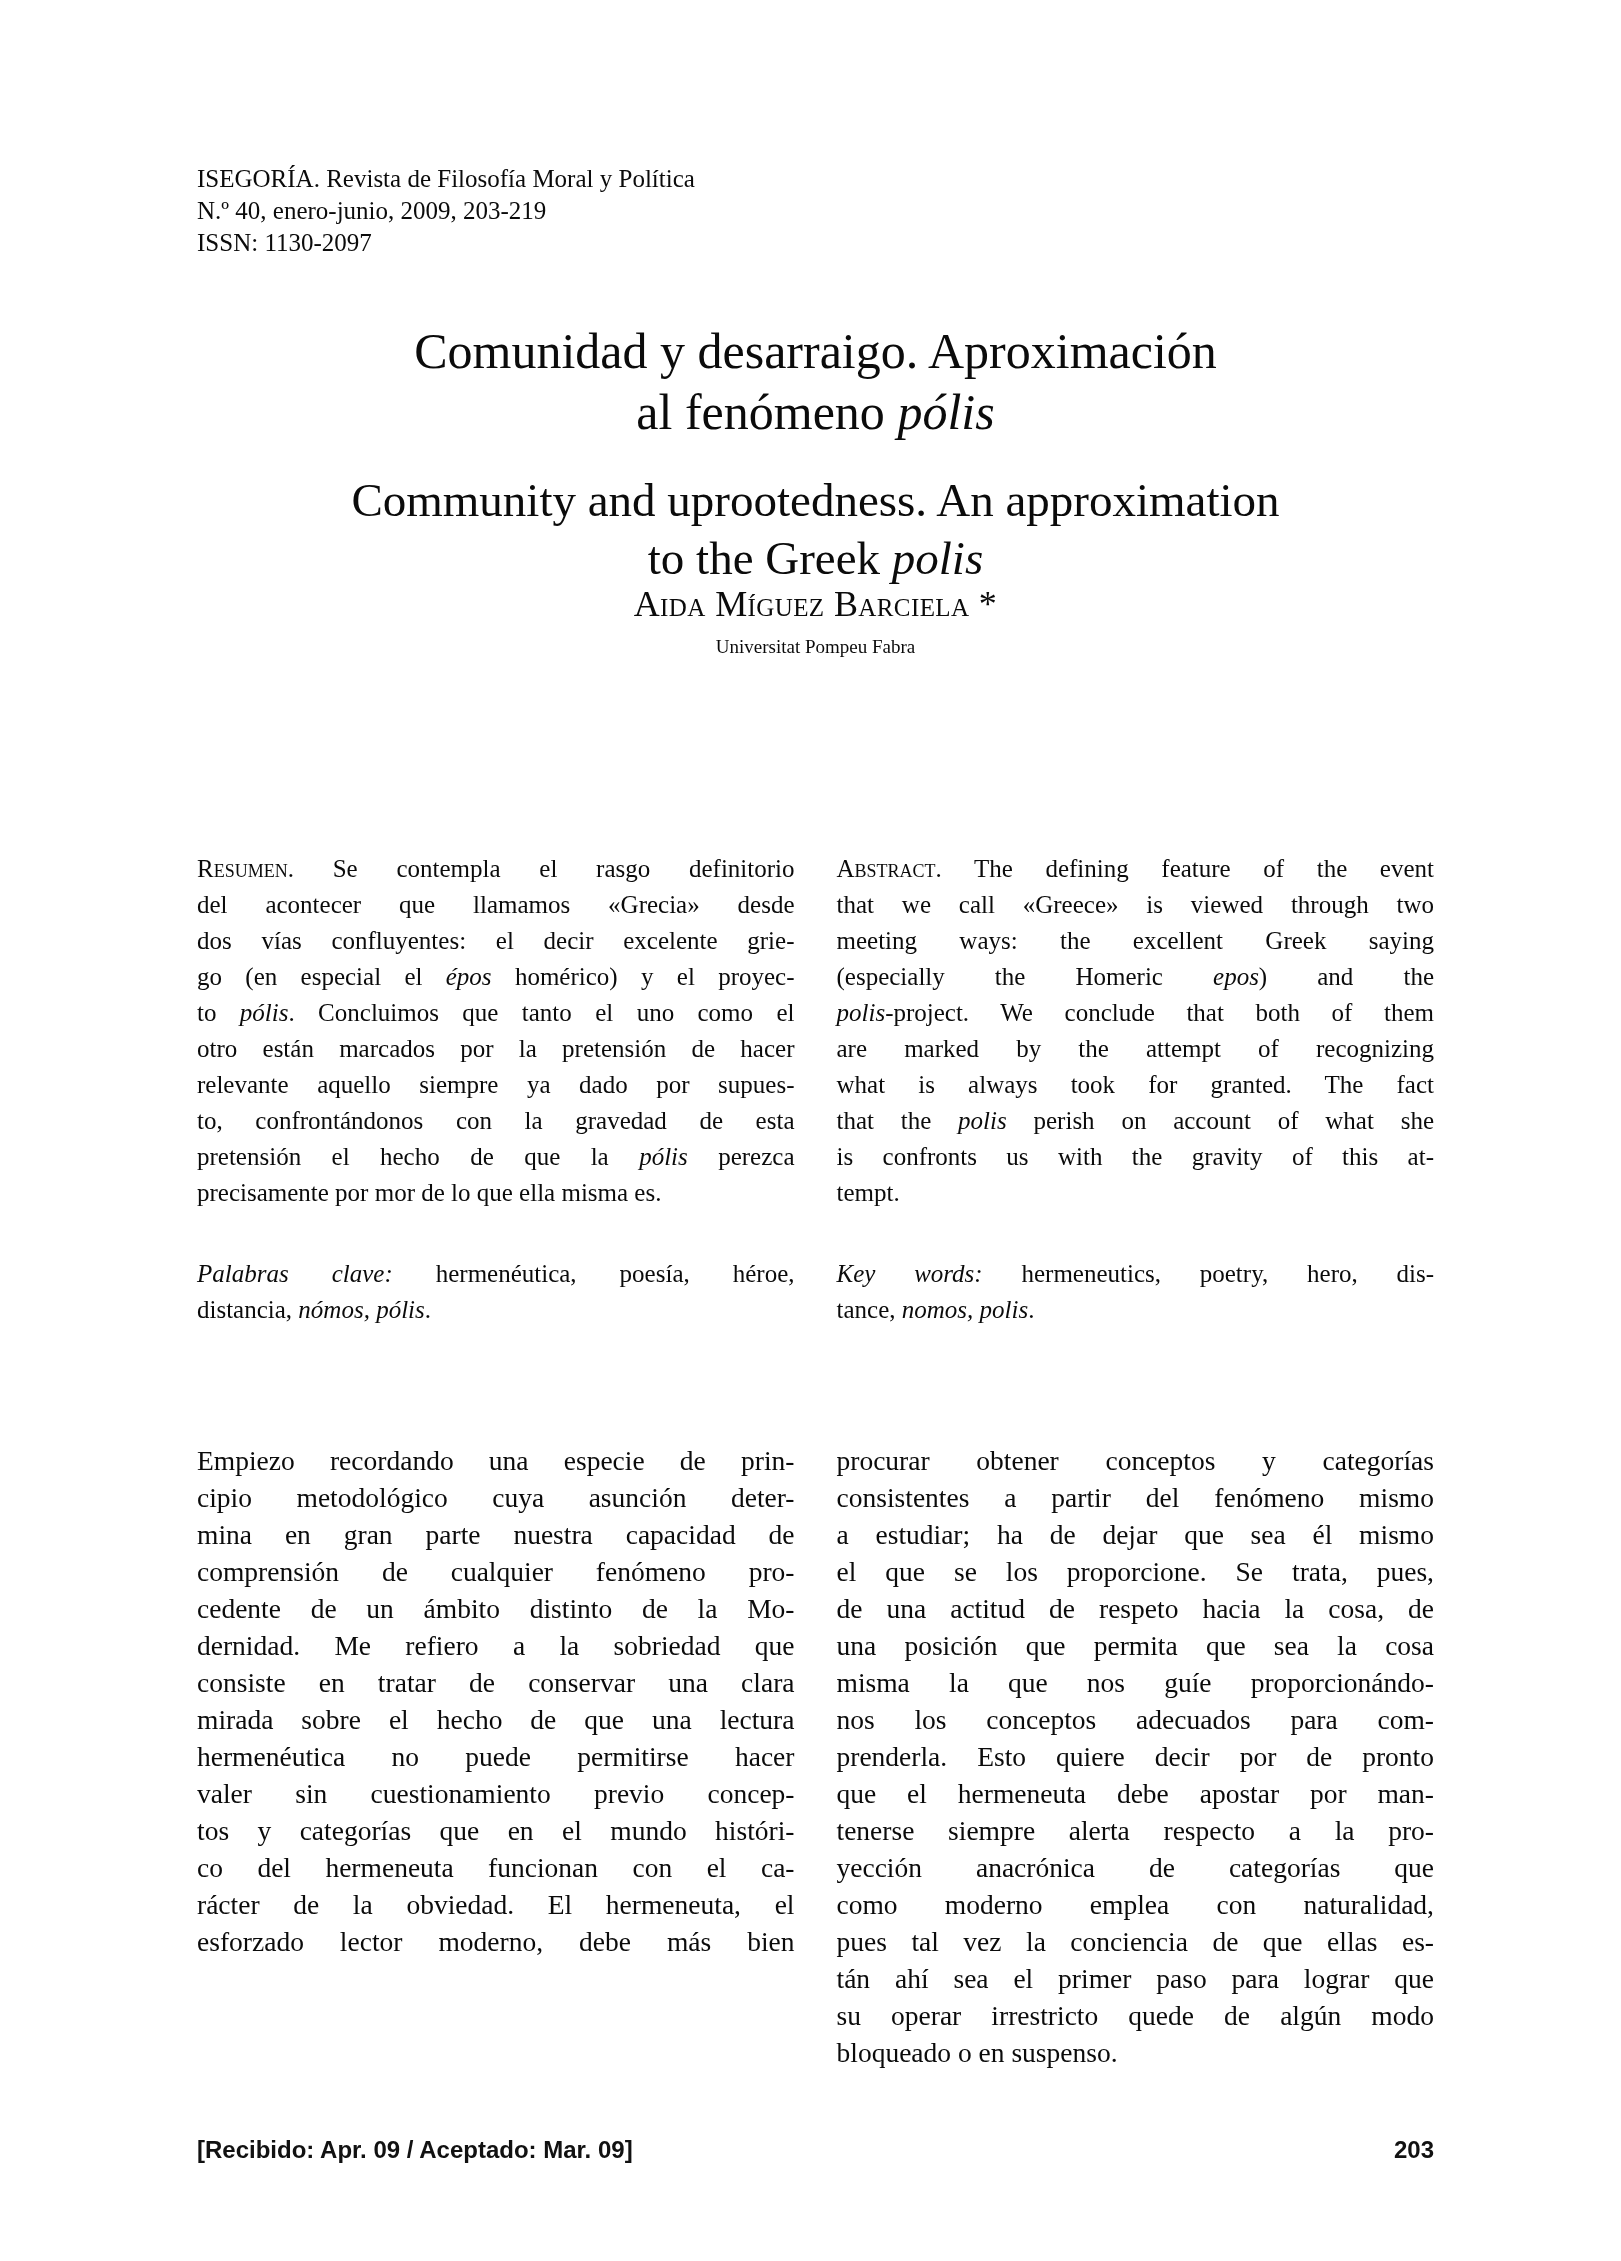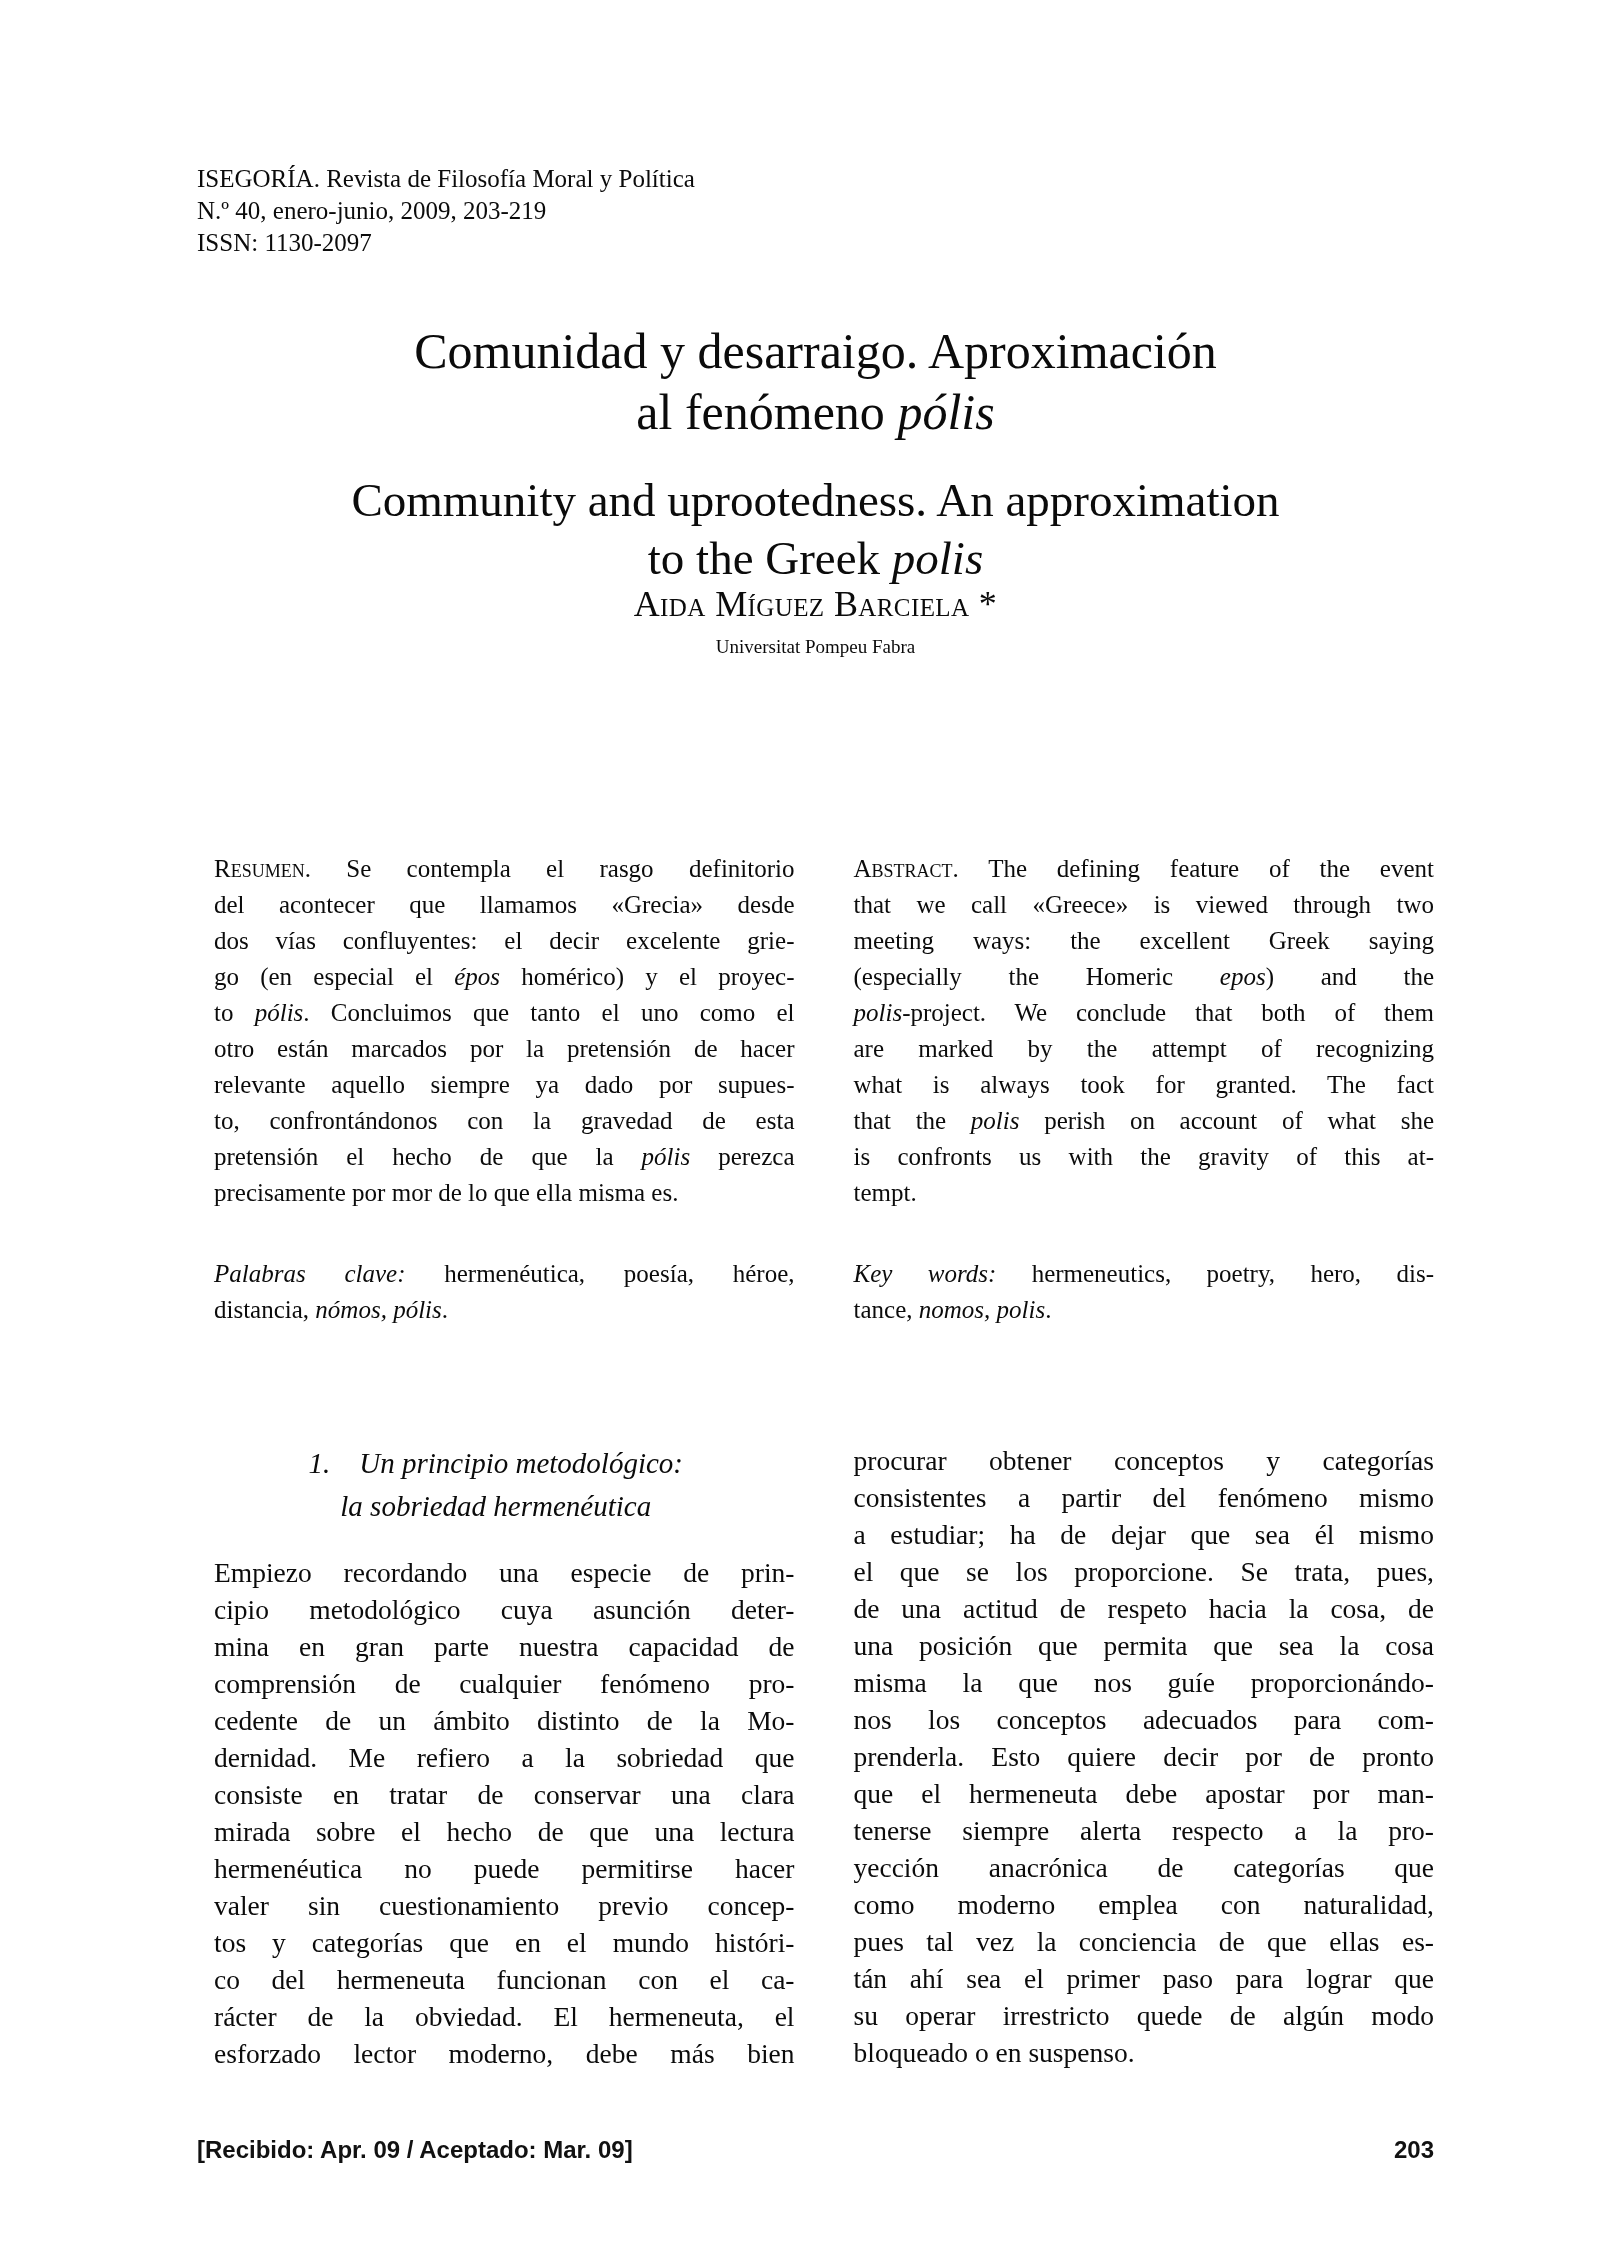--- a/index.html
+++ b/index.html
@@ -68,21 +68,21 @@
   }
   .col { flex: 1; min-width: 0; }
   .abs-row .para + .para { margin-top: 45px; }
   .sec-heading {
     text-align: center;
     font-style: italic;
     font-size: 29px;
     line-height: 43px;
     margin-bottom: 26px;
   }
-  .just .ln { text-align: justify; text-align-last: justify; margin-left: 17px; }
+  .just .ln { text-align: justify; text-align-last: justify; }
   .just:not(.cont) .ln:last-child { text-align: left; text-align-last: left; }
   .sc { font-variant: small-caps; }
   .pfooter {
     position: absolute;
     top: 2136px; left: 197px; width: 1237px;
     display: flex;
     justify-content: space-between;
     align-items: baseline;
     font-family: "Liberation Sans", "DejaVu Sans", sans-serif;
     font-weight: 700;
@@ -149,24 +149,20 @@
         </div>
       <div class="para just">
           <div class="ln"><i>Key words:</i> hermeneutics, poetry, hero, dis-</div>
           <div class="ln">tance, <i>nomos, polis</i>.</div>
         </div>
     </div>
   </div>
 
   <div class="body-row">
     <div class="col">
-      <div class="sec-heading">
-          <div class="ln">1. Un principio metodológico:</div>
-          <div class="ln">la sobriedad hermenéutica</div>
-        </div>
       <div class="para just cont">
           <div class="ln">Empiezo recordando una especie de prin-</div>
           <div class="ln">cipio metodológico cuya asunción deter-</div>
           <div class="ln">mina en gran parte nuestra capacidad de</div>
           <div class="ln">comprensión de cualquier fenómeno pro-</div>
           <div class="ln">cedente de un ámbito distinto de la Mo-</div>
           <div class="ln">dernidad. Me refiero a la sobriedad que</div>
           <div class="ln">consiste en tratar de conservar una clara</div>
           <div class="ln">mirada sobre el hecho de que una lectura</div>
           <div class="ln">hermenéutica no puede permitirse hacer</div>

